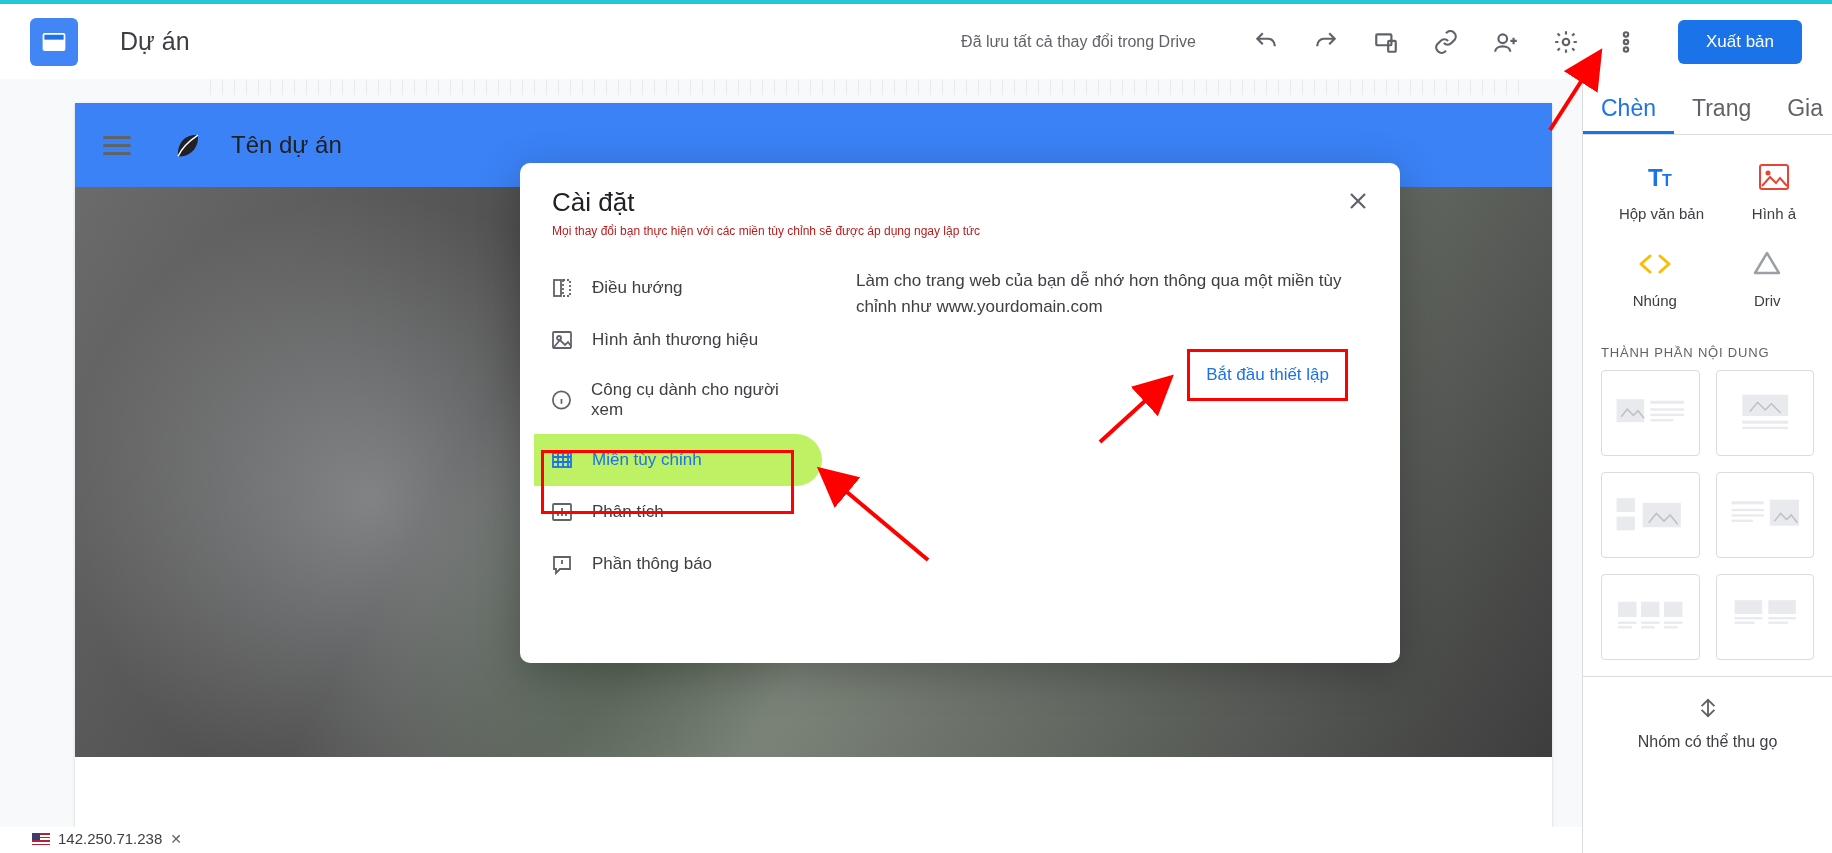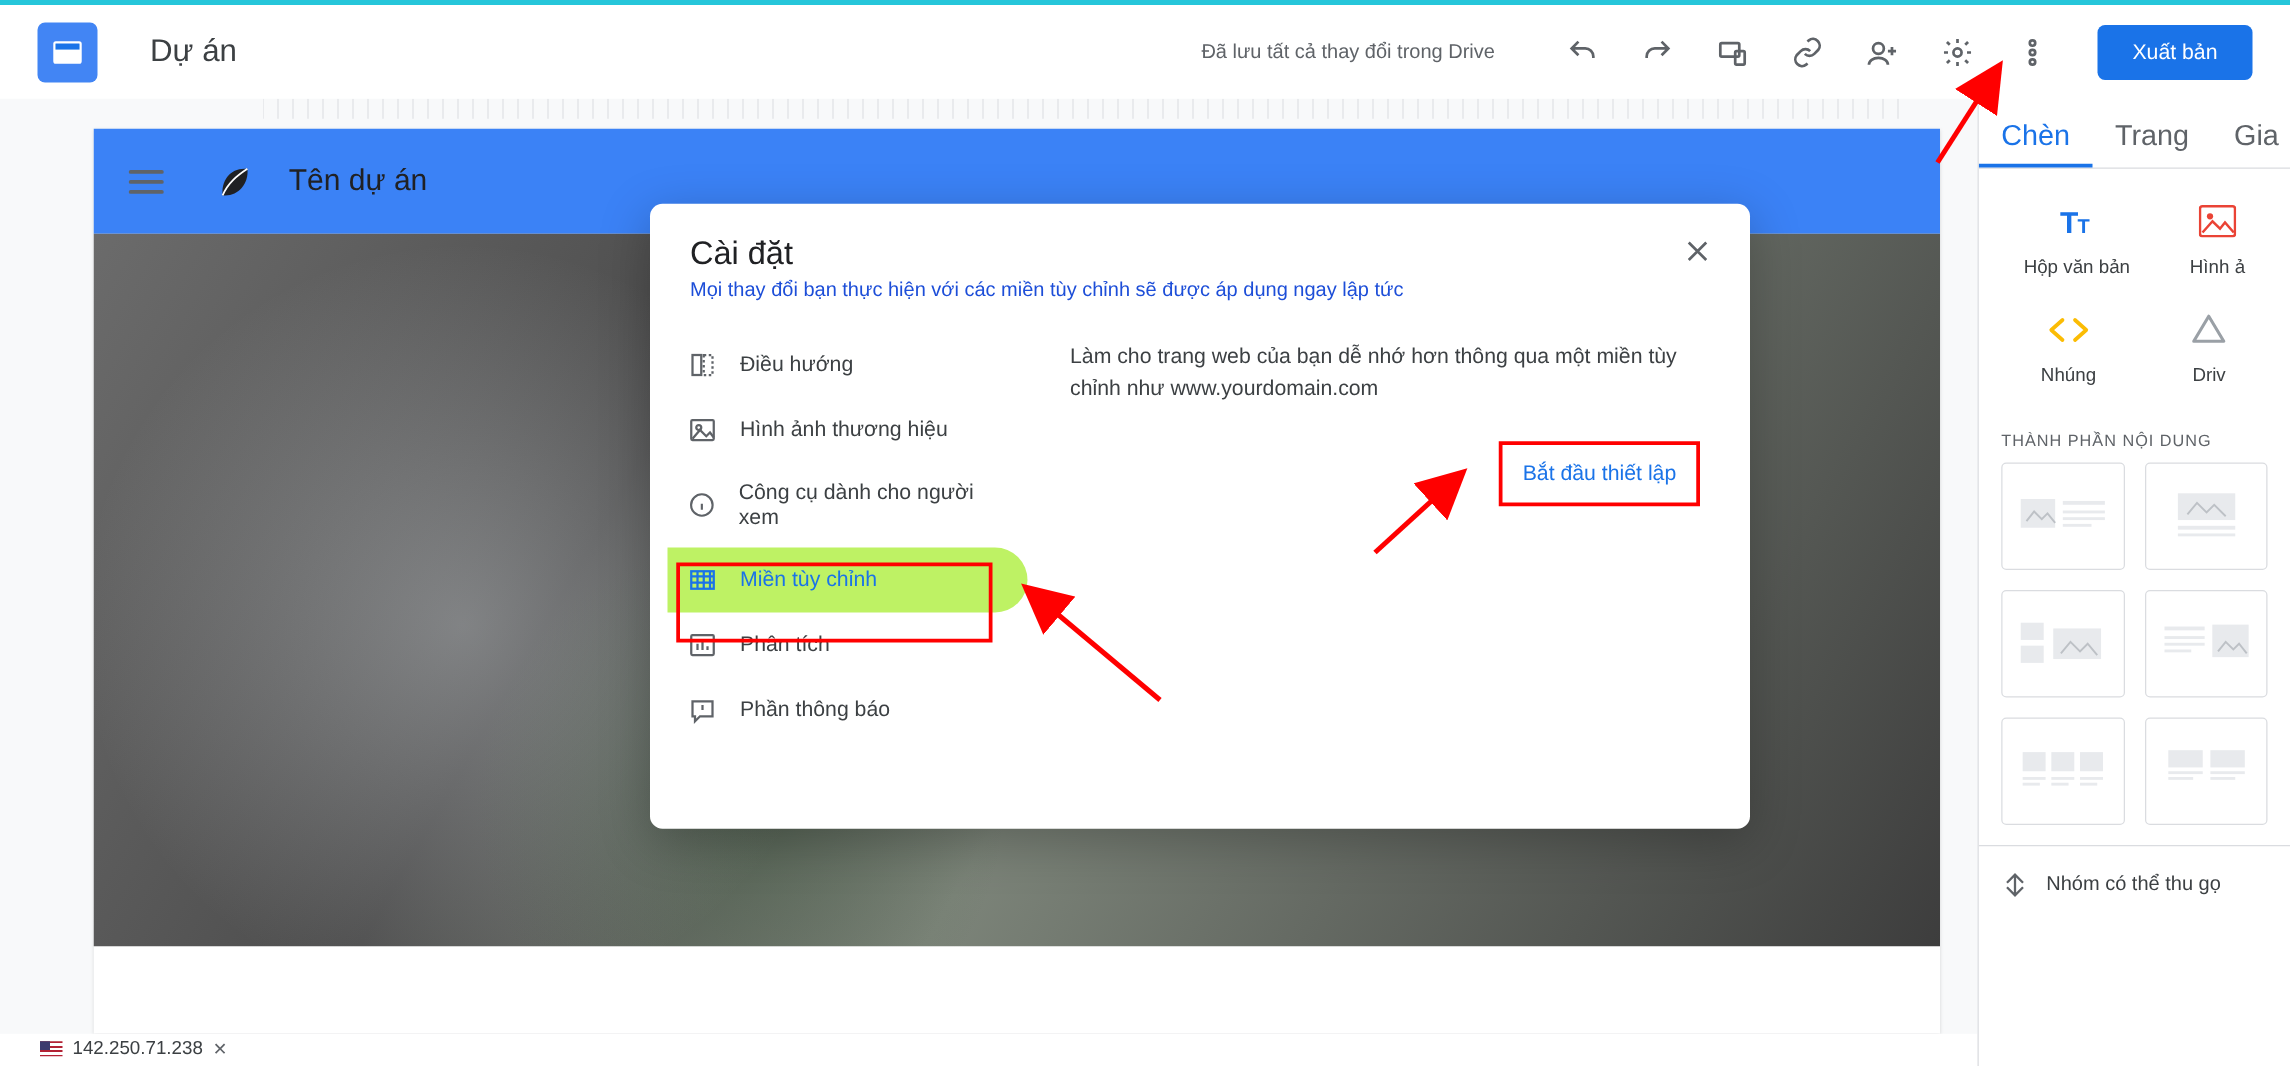--- a/index.html
+++ b/index.html
@@ -24,49 +24,49 @@
   .rtab.active { color: #1a73e8; font-weight: 500; border-bottom: 3px solid #1a73e8; }
   .insert-grid { display: flex; justify-content: space-around; padding: 24px 12px; }
   .igrid-item { text-align: center; cursor: pointer; }
   .igrid-item .ico { height: 36px; display: flex; align-items: center; justify-content: center; margin-bottom: 10px; }
   .igrid-item .lbl { font-size: 15px; color: #3c4043; }
   .sect-title { font-size: 13px; font-weight: 500; color: #5f6368; letter-spacing: 0.8px; padding: 12px 18px 10px; }
   .layouts { padding: 0 18px; }
   .lrow { display: flex; gap: 16px; margin-bottom: 16px; }
   .lcard { flex: 1; height: 86px; border: 1px solid #dadce0; border-radius: 4px; cursor: pointer; display: flex; align-items: center; justify-content: center; padding: 10px; }
   .lcard svg { width: 100%; height: 100%; }
-  .collapse { display: flex; align-items: center; gap: 14px; padding: 20px 18px; font-size: 16px; color: #3c4043; cursor: pointer; border-top: 1px solid #dadce0; margin-top: 8px;}
+  .collapse { display: flex; align-items: center; gap: 14px; padding: 20px 18px; font-size: 16px; color: #3c4043; cursor: pointer; border-top: 1px solid #dadce0; margin-top: 8px; flex-direction: column;}
   .collapse svg { width: 22px; height: 22px; fill: #5f6368; }
 
   
   .canvas-wrap { position: absolute; top: 79px; left: 0; right: 250px; bottom: 26px; background: #f8f9fa; overflow: hidden; }
   .ruler { position: absolute; top: 0; left: 210px; right: 60px; height: 16px; background: repeating-linear-gradient(to right, #dadce0 0, #dadce0 1px, transparent 1px, transparent 12px); opacity: .5; }
   .page { position: absolute; top: 24px; left: 75px; right: 30px; bottom: 0; background: #fff; box-shadow: 0 1px 3px rgba(0,0,0,.15); }
   .site-head { height: 84px; display: flex; align-items: center; padding: 0 28px; background: #3b82f6; }
   .ham { width: 28px; height: 28px; display: flex; flex-direction: column; justify-content: center; gap: 5px; cursor: pointer; }
   .ham span { height: 3px; background: #5f6368; border-radius: 2px; }
   .leaf { margin-left: 40px; width: 34px; height: 34px; }
   .site-name { margin-left: 26px; font-size: 24px; font-weight: 500; color: #202124; }
   .hero { position: absolute; top: 84px; left: 0; right: 0; bottom: 70px; background: linear-gradient(120deg,#6b6b6b 0%, #4d4d4d 30%, #7c8479 55%, #3d3d3d 100%); background-blend-mode: multiply; }
   .hero::before { content:""; position:absolute; inset:0; background: radial-gradient(circle at 20% 55%, rgba(220,225,230,.35), transparent 25%), radial-gradient(circle at 35% 80%, rgba(60,90,60,.4), transparent 20%); }
 
   
   .modal { position: absolute; top: 163px; left: 520px; width: 880px; height: 500px; background: #fff; border-radius: 10px; box-shadow: 0 10px 40px rgba(0,0,0,.25); display: flex; flex-direction: column; }
   .modal-head { padding: 24px 32px 12px; }
   .modal-title { font-size: 26px; color: #202124; margin-bottom: 6px; }
-  .modal-sub { font-size: 16px; color: #1d4ed8; }
+  .modal-sub { font-size: 12px; color: #b91c1c; }
   .modal-close { position: absolute; top: 22px; right: 26px; width: 32px; height: 32px; cursor: pointer; display:flex; align-items:center; justify-content:center;}
   .modal-close svg { width: 24px; height: 24px; stroke: #5f6368; stroke-width: 2.2; fill:none; }
   .modal-body { flex: 1; display: flex; }
   .mside { width: 308px; padding: 12px 6px 12px 14px; }
   .mitem { display: flex; align-items: center; gap: 18px; padding: 14px 16px; font-size: 17px; color: #3c4043; cursor: pointer; border-radius: 0 30px 30px 0; }
   .mitem.active { background: #bef264; color: #1a73e8; font-weight: 500; }
   .mitem svg { width: 24px; height: 24px; fill: none; stroke: #5f6368; stroke-width: 1.8; }
   .mitem.active svg { stroke: #1a73e8; }
-  .mcontent { flex: 1; padding: 18px 40px 18px 28px; font-size: 17px; color: #3c4043; line-height: 1.55; }
+  .mcontent { flex: 1; padding: 18px 52px 18px 28px; font-size: 17px; color: #3c4043; line-height: 1.55; }
   .start-btn { display: inline-block; color: #1a73e8; font-weight: 500; font-size: 17px; padding: 10px 16px; cursor: pointer; margin-top: 28px; float: right; border: 3px solid red; }
 
   
   .redbox { position: absolute; border: 3px solid red; pointer-events: none; }
 
   
   .arrow { position: absolute; pointer-events: none; }
 
   
   .status { position: absolute; left: 32px; bottom: 6px; font-size: 15px; color: #3c4043; display:flex; align-items:center; gap:8px;}

